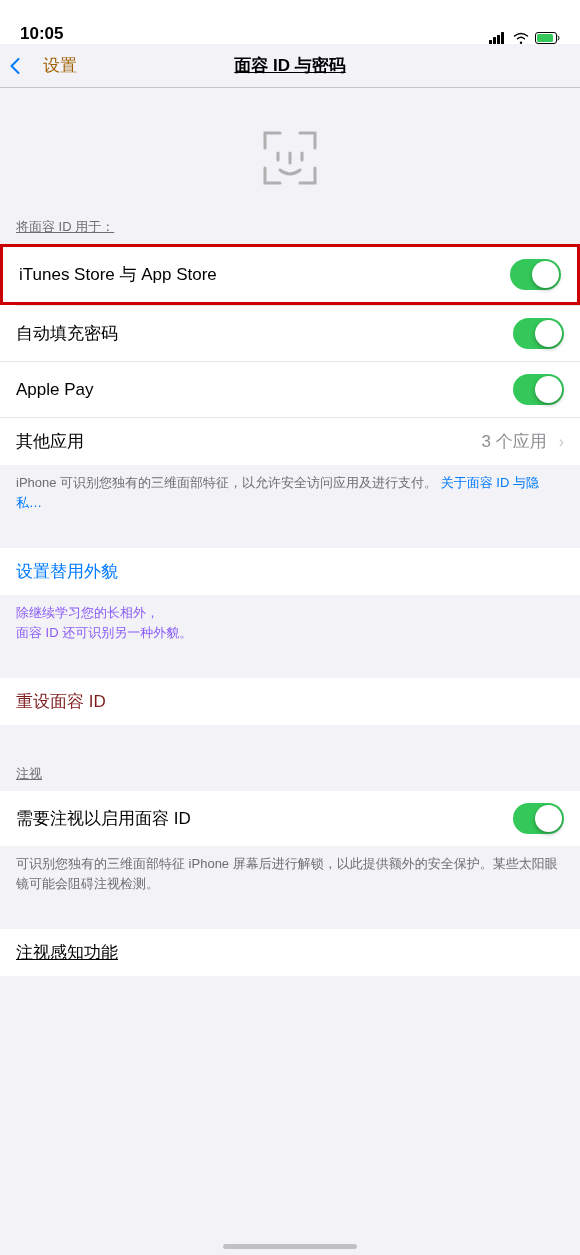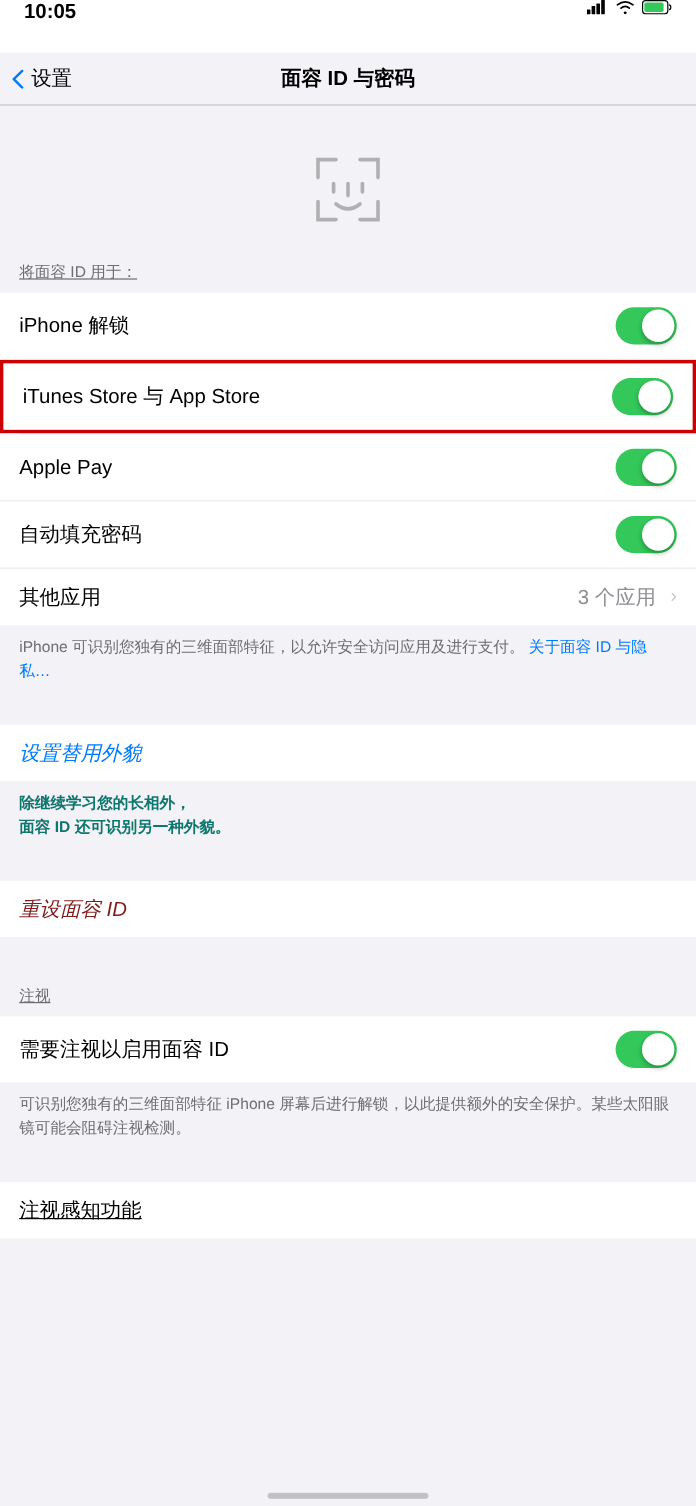--- a/index.html
+++ b/index.html
@@ -10,21 +10,21 @@
       font-family: -apple-system, "PingFang SC", "Helvetica Neue", sans-serif;
       position: relative;
       overflow-x: hidden;
     }
 
     
     .status-bar {
       background: #fff;
       height: 44px;
       display: flex;
-      align-items: flex-start;
+      align-items: flex-end;
       justify-content: space-between;
       padding: 0 20px;
     }
     .status-time {
       font-size: 17px;
       font-weight: 600;
       color: #000;
     }
     .status-icons {
       display: flex;
@@ -52,20 +52,21 @@
       align-items: center;
       color: #007aff;
       font-size: 17px;
       cursor: pointer;
       gap: 2px;
     }
     .nav-title {
       font-size: 17px;
       font-weight: 600;
       color: #000;
+      text-decoration: underline;
     }
 
     
     .face-id-container {
       display: flex;
       justify-content: center;
       align-items: center;
       padding: 30px 0 20px 0;
       background: #f2f2f7;
     }
@@ -151,37 +152,35 @@
     }
 
     
     .link-row {
       background: #fff;
       padding: 12px 16px;
       min-height: 44px;
       display: flex;
       align-items: center;
       cursor: pointer;
-      font-style: italic;
     }
     .link-row-label {
       font-size: 17px;
       color: #007aff;
     }
     .link-row-label.red {
       color: #7f1d1d;
     }
 
     
     .sub-description {
       font-size: 13px;
-      color: #0f766e;
+      color: #8b5cf6;
       padding: 8px 16px 16px 16px;
       line-height: 1.5;
-      font-weight: bold;
     }
 
     
     .chevron {
       color: #c7c7cc;
       font-size: 16px;
       margin-left: 4px;
     }
 
     
@@ -223,21 +222,21 @@
       <path d="M22.5 4 Q24 4 24 6 Q24 8 22.5 8" stroke="#000" stroke-width="1" fill="none"></path>
     </svg>
   </div>
 </div>
 
 <div class="nav-bar">
   <div class="nav-back">
     <svg width="10" height="16" viewBox="0 0 10 16" fill="#007aff">
       <path d="M8.5 1 L1.5 8 L8.5 15" stroke="#007aff" stroke-width="2" fill="none" stroke-linecap="round" stroke-linejoin="round"></path>
     </svg>
-    <span style="color:#000000; font-size:17px; margin-left:4px;">设置</span>
+    <span style="color:#a16207; font-size:17px; margin-left:21px;">设置</span>
   </div>
   <span class="nav-title">面容 ID 与密码</span>
 </div>
 
 <div class="face-id-container">
   <svg width="80" height="80" viewBox="0 0 80 80" fill="none" stroke="#b0b0b0" stroke-width="3" stroke-linecap="round">
 
     <path d="M15 30 L15 15 L30 15"></path>
     <path d="M50 15 L65 15 L65 30"></path>
     <path d="M65 50 L65 65 L50 65"></path>
@@ -249,47 +248,41 @@
     <line x1="40" y1="35" x2="40" y2="45"></line>
 
     <path d="M30 52 Q40 60 50 52" stroke-linecap="round" fill="none"></path>
   </svg>
 </div>
 
 <div class="section-label">将面容 ID 用于：</div>
 
 <div class="settings-group">
 
-  <div class="settings-row">
-    <span class="settings-row-label">iPhone 解锁</span>
-    <div class="toggle on">
-      <div class="toggle-thumb"></div>
-    </div>
-  </div>
 
   <div style="position:relative; border: 3px solid #cc0000; background:#fff;">
     <div class="settings-row" style="border-bottom: none;">
       <span class="settings-row-label">iTunes Store 与 App Store</span>
       <div class="toggle on">
         <div class="toggle-thumb"></div>
       </div>
     </div>
   </div>
 
   <div style="height:1px; background:#e5e5ea; margin-left:16px;"></div>
 
   <div class="settings-row">
-    <span class="settings-row-label">Apple Pay</span>
+    <span class="settings-row-label">自动填充密码</span>
     <div class="toggle on">
       <div class="toggle-thumb"></div>
     </div>
   </div>
 
   <div class="settings-row">
-    <span class="settings-row-label">自动填充密码</span>
+    <span class="settings-row-label">Apple Pay</span>
     <div class="toggle on">
       <div class="toggle-thumb"></div>
     </div>
   </div>
 
   <div class="settings-row">
     <span class="settings-row-label">其他应用</span>
     <div class="settings-row-value">
       <span>3 个应用</span>
       <span class="chevron">›</span>

